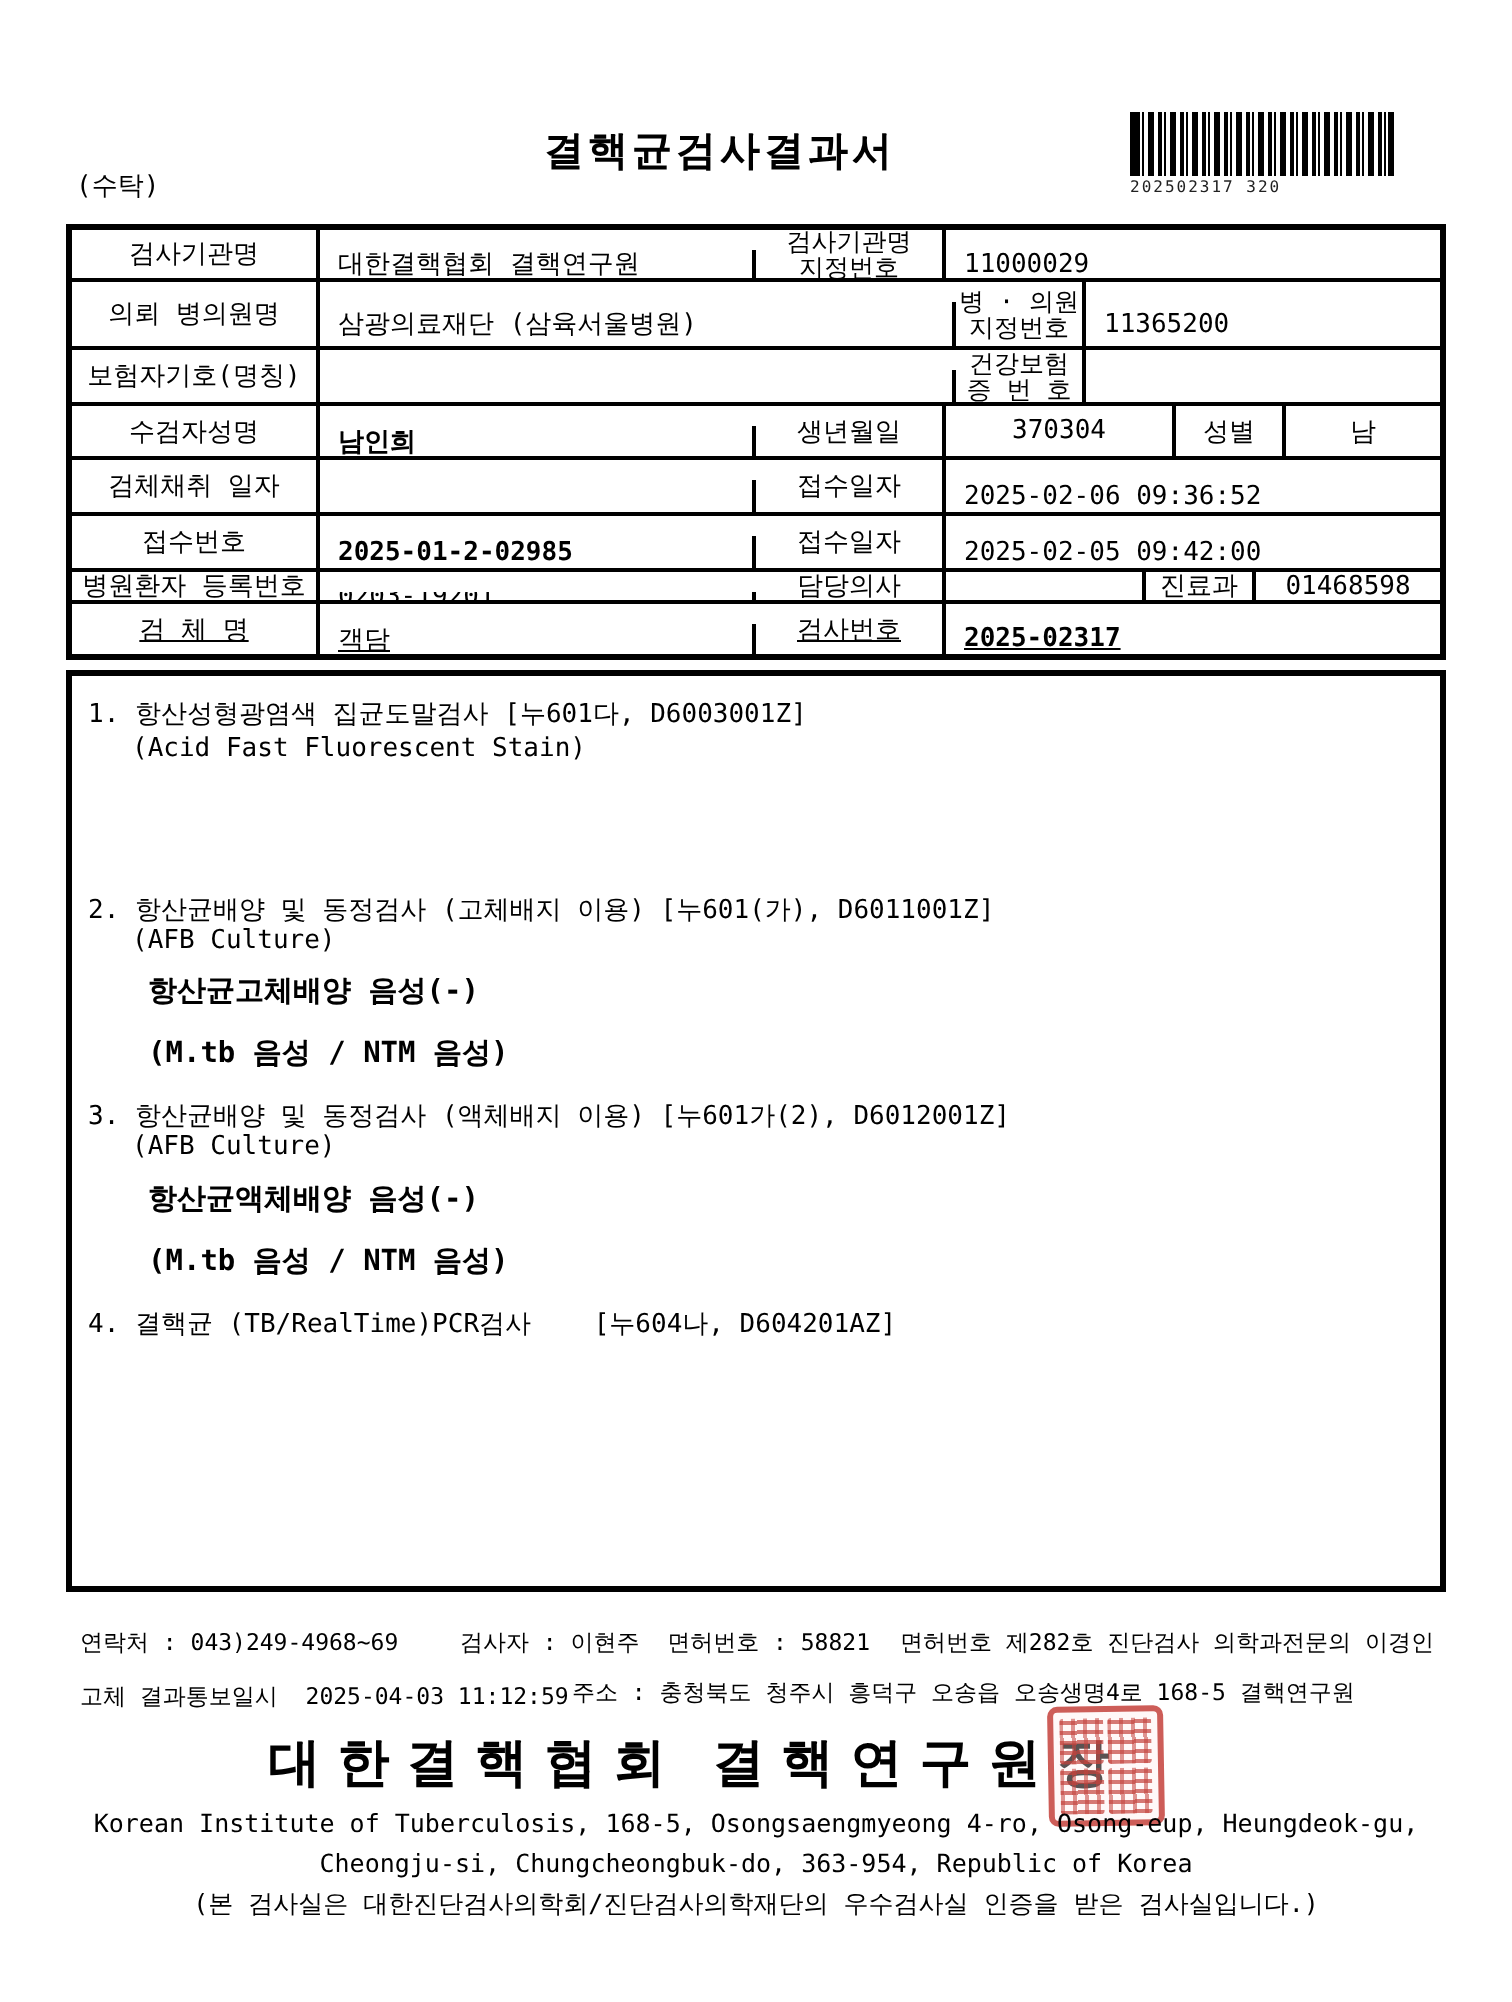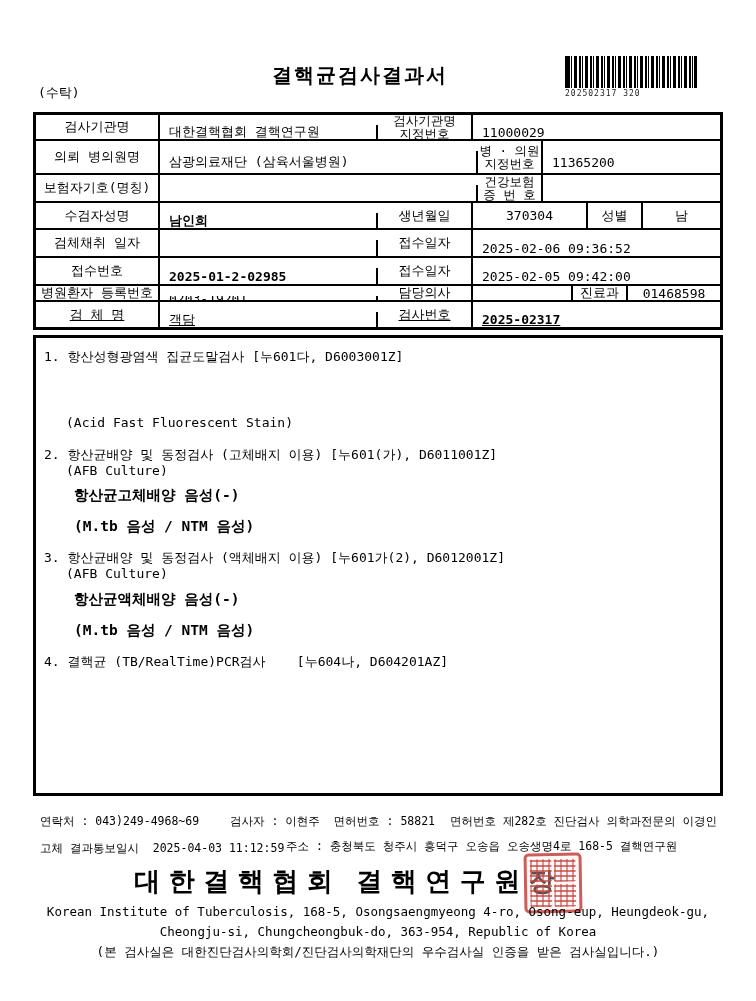--- a/index.html
+++ b/index.html
@@ -129,21 +129,21 @@
   <div class="row r8">
     <div class="c w-lab">검 체 명</div>
     <div class="c w-val1 left">객담</div>
     <div class="c w-lab2">검사번호</div>
     <div class="c left bold">2025-02317</div>
   </div>
 </div>
 
 <div class="abs result-box">
   <div class="line" style="left:8px;top:10px;">1. 항산성형광염색 집균도말검사 [누601다, D6003001Z]</div>
-  <div class="line" style="left:30px;top:29px;margin-top:48px;">(Acid Fast Fluorescent Stain)</div>
+  <div class="line" style="left:30px;top:29px;">(Acid Fast Fluorescent Stain)</div>
 
   <div class="line" style="left:8px;top:108px;">2. 항산균배양 및 동정검사 (고체배지 이용) [누601(가), D6011001Z]</div>
   <div class="line" style="left:30px;top:125px;">(AFB Culture)</div>
   <div class="line res" style="left:38px;top:148px;">항산균고체배양 음성(-)</div>
   <div class="line res" style="left:38px;top:179px;">(M.tb 음성 / NTM 음성)</div>
 
   <div class="line" style="left:8px;top:211px;">3. 항산균배양 및 동정검사 (액체배지 이용) [누601가(2), D6012001Z]</div>
   <div class="line" style="left:30px;top:228px;">(AFB Culture)</div>
   <div class="line res" style="left:38px;top:252px;">항산균액체배양 음성(-)</div>
   <div class="line res" style="left:38px;top:283px;">(M.tb 음성 / NTM 음성)</div>

